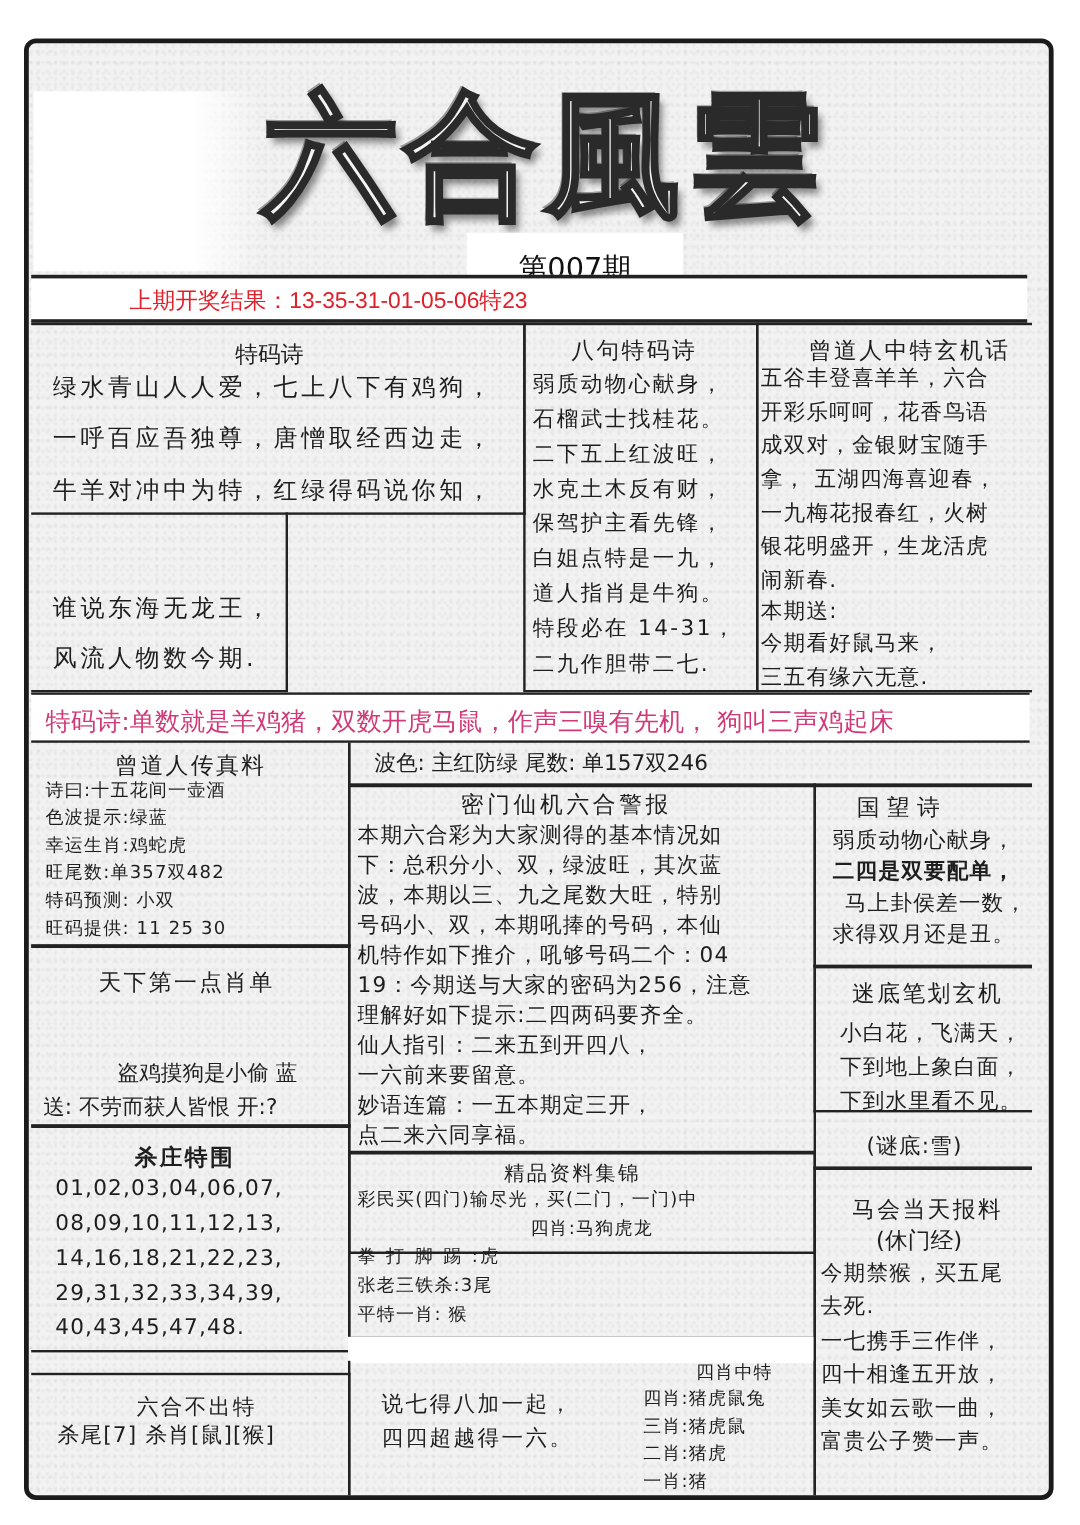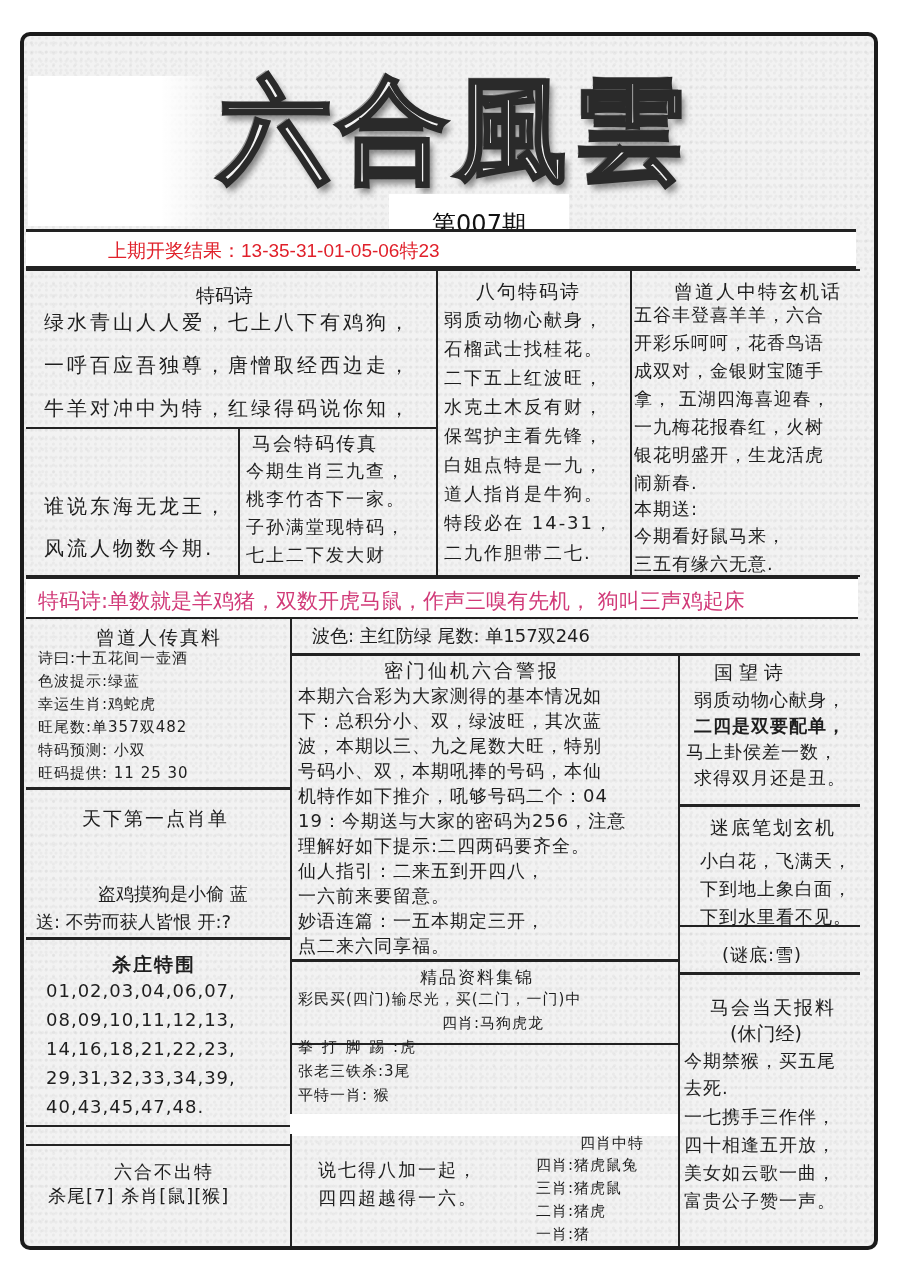--- a/index.html
+++ b/index.html
@@ -74,27 +74,20 @@
     <div class="txt p20" style="left:18px;top:34px;letter-spacing:3px;">绿水青山人人爱，七上八下有鸡狗，</div>
     <div class="txt p20" style="left:18px;top:77px;letter-spacing:3px;">一呼百应吾独尊，唐憎取经西边走，</div>
     <div class="txt p20" style="left:18px;top:120px;letter-spacing:3px;">牛羊对冲中为特，红绿得码说你知，</div>
   </div>
 
   <div class="box" style="left:2px;top:391px;width:214px;height:150px;border-left:none;border-top:none;">
     <div class="txt p20" style="left:18px;top:62px;letter-spacing:3px;">谁说东海无龙王，</div>
     <div class="txt p20" style="left:18px;top:104px;letter-spacing:3px;">风流人物数今期.</div>
   </div>
 
-  <div class="box" style="left:214px;top:391px;width:200px;height:150px;border-top:none;">
-    <div class="txt h" style="left:12px;top:4px;letter-spacing:2px;">马会特码传真</div>
-    <div class="txt p18" style="left:6px;top:32px;letter-spacing:2px;">今期生肖三九查，</div>
-    <div class="txt p18" style="left:6px;top:60px;letter-spacing:2px;">桃李竹杏下一家。</div>
-    <div class="txt p18" style="left:6px;top:88px;letter-spacing:2px;">子孙满堂现特码，</div>
-    <div class="txt p18" style="left:6px;top:116px;letter-spacing:2px;">七上二下发大财</div>
-  </div>
 
   <div class="box" style="left:412px;top:233px;width:196px;height:308px;">
     <div class="txt h" style="left:38px;top:8px;letter-spacing:2px;">八句特码诗</div>
     <div class="txt p18" style="left:6px;top:37px;letter-spacing:2px;">弱质动物心献身，</div>
     <div class="txt p18" style="left:6px;top:66px;letter-spacing:2px;">石榴武士找桂花。</div>
     <div class="txt p18" style="left:6px;top:95px;letter-spacing:2px;">二下五上红波旺，</div>
     <div class="txt p18" style="left:6px;top:124px;letter-spacing:2px;">水克土木反有财，</div>
     <div class="txt p18" style="left:6px;top:153px;letter-spacing:2px;">保驾护主看先锋，</div>
     <div class="txt p18" style="left:6px;top:182px;letter-spacing:2px;">白姐点特是一九，</div>
     <div class="txt p18" style="left:6px;top:211px;letter-spacing:2px;">道人指肖是牛狗。</div>
@@ -187,21 +180,21 @@
     <div class="txt" style="left:244px;top:22px;font-size:15px;letter-spacing:1px;">四肖:猪虎鼠兔</div>
     <div class="txt" style="left:244px;top:45px;font-size:15px;letter-spacing:1px;">三肖:猪虎鼠</div>
     <div class="txt" style="left:244px;top:68px;font-size:15px;letter-spacing:1px;">二肖:猪虎</div>
     <div class="txt" style="left:244px;top:91px;font-size:15px;letter-spacing:1px;">一肖:猪</div>
   </div>
 
   <div class="box" style="left:654px;top:617px;width:182px;height:153px;border-right:none;border-top-width:3px;">
     <div class="txt h" style="left:34px;top:4px;">国    望    诗</div>
     <div class="txt p18" style="left:14px;top:32px;letter-spacing:1px;">弱质动物心献身，</div>
     <div class="txt p18" style="left:14px;top:58px;letter-spacing:1px;font-weight:bold;">二四是双要配单，</div>
-    <div class="txt p18" style="left:6px;top:84px;letter-spacing:1px;">马上卦侯差一数，</div>
+    <div class="txt p18" style="left:24px;top:84px;letter-spacing:1px;">马上卦侯差一数，</div>
     <div class="txt p18" style="left:14px;top:110px;letter-spacing:1px;">求得双月还是丑。</div>
   </div>
 
   <div class="box" style="left:654px;top:768px;width:182px;height:123px;border-right:none;border-top-width:3px;">
     <div class="txt h" style="left:30px;top:8px;letter-spacing:2px;">迷底笔划玄机</div>
     <div class="txt p18" style="left:20px;top:42px;letter-spacing:1px;">小白花，飞满天，</div>
     <div class="txt p18" style="left:20px;top:70px;letter-spacing:1px;">下到地上象白面，</div>
     <div class="txt p18" style="left:20px;top:98px;letter-spacing:1px;">下到水里看不见。</div>
     <div class="txt p18" style="left:42px;top:136px;letter-spacing:1px;">(谜底:雪)</div>
   </div>

